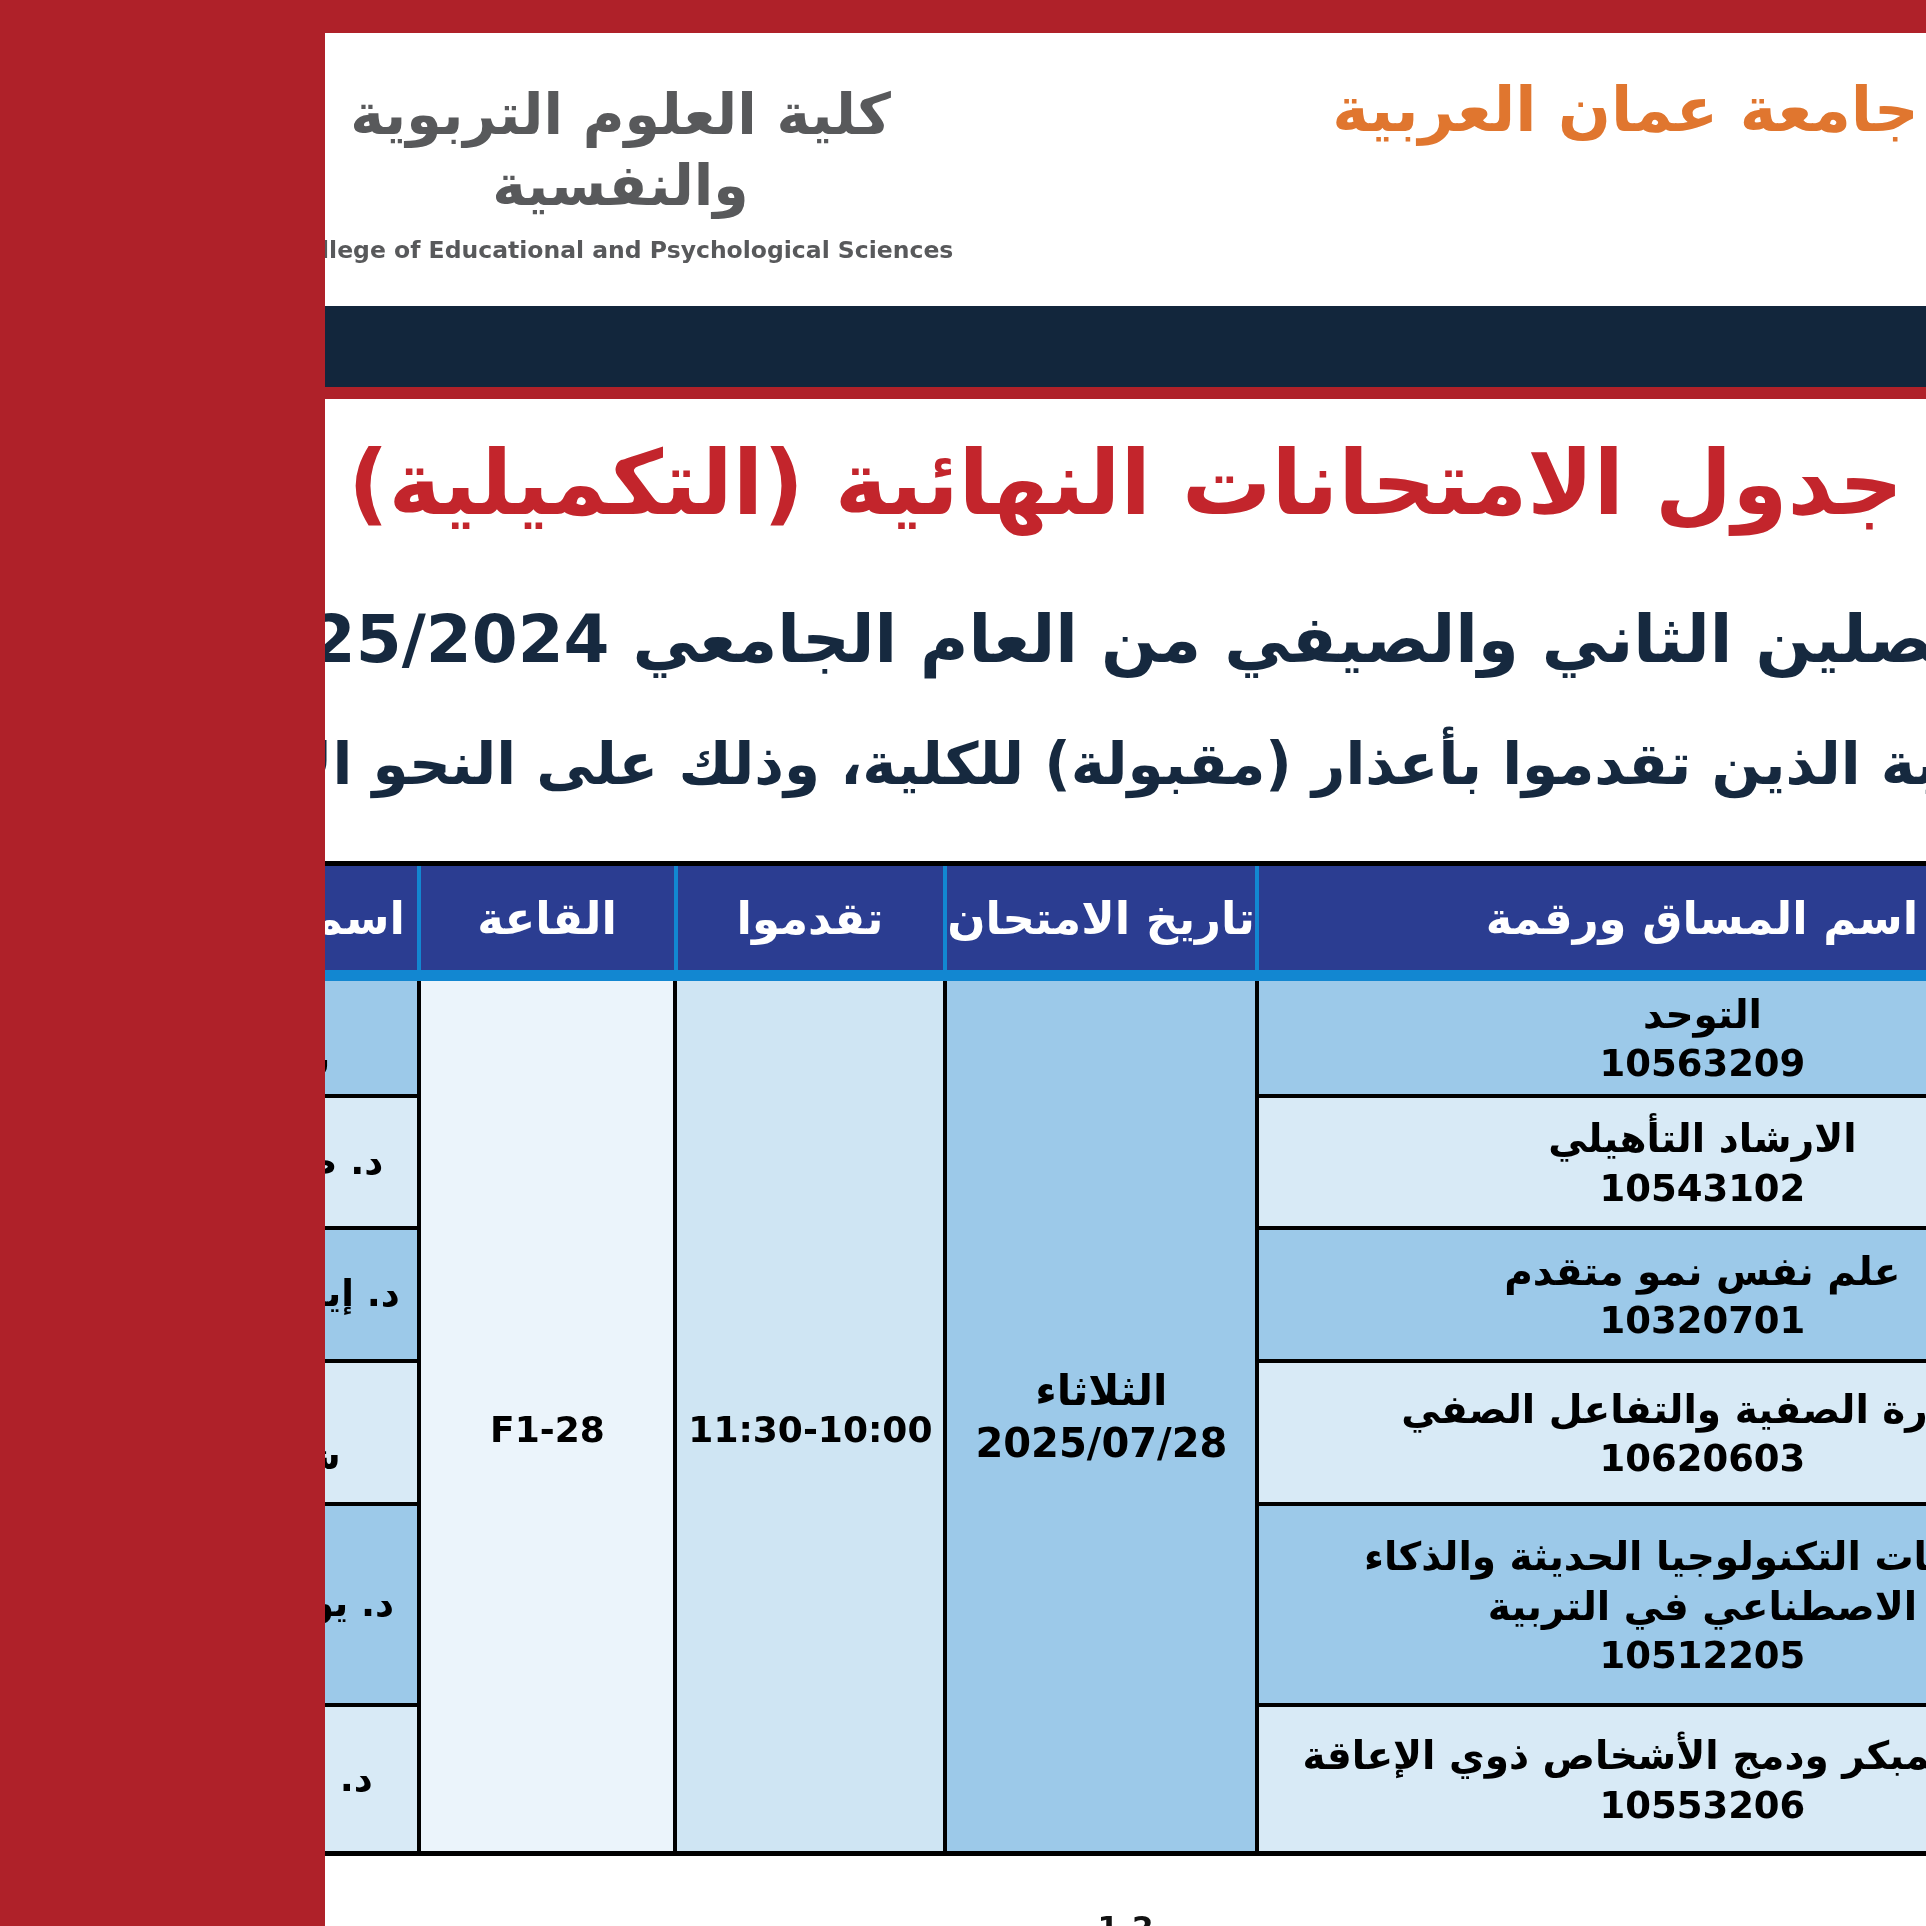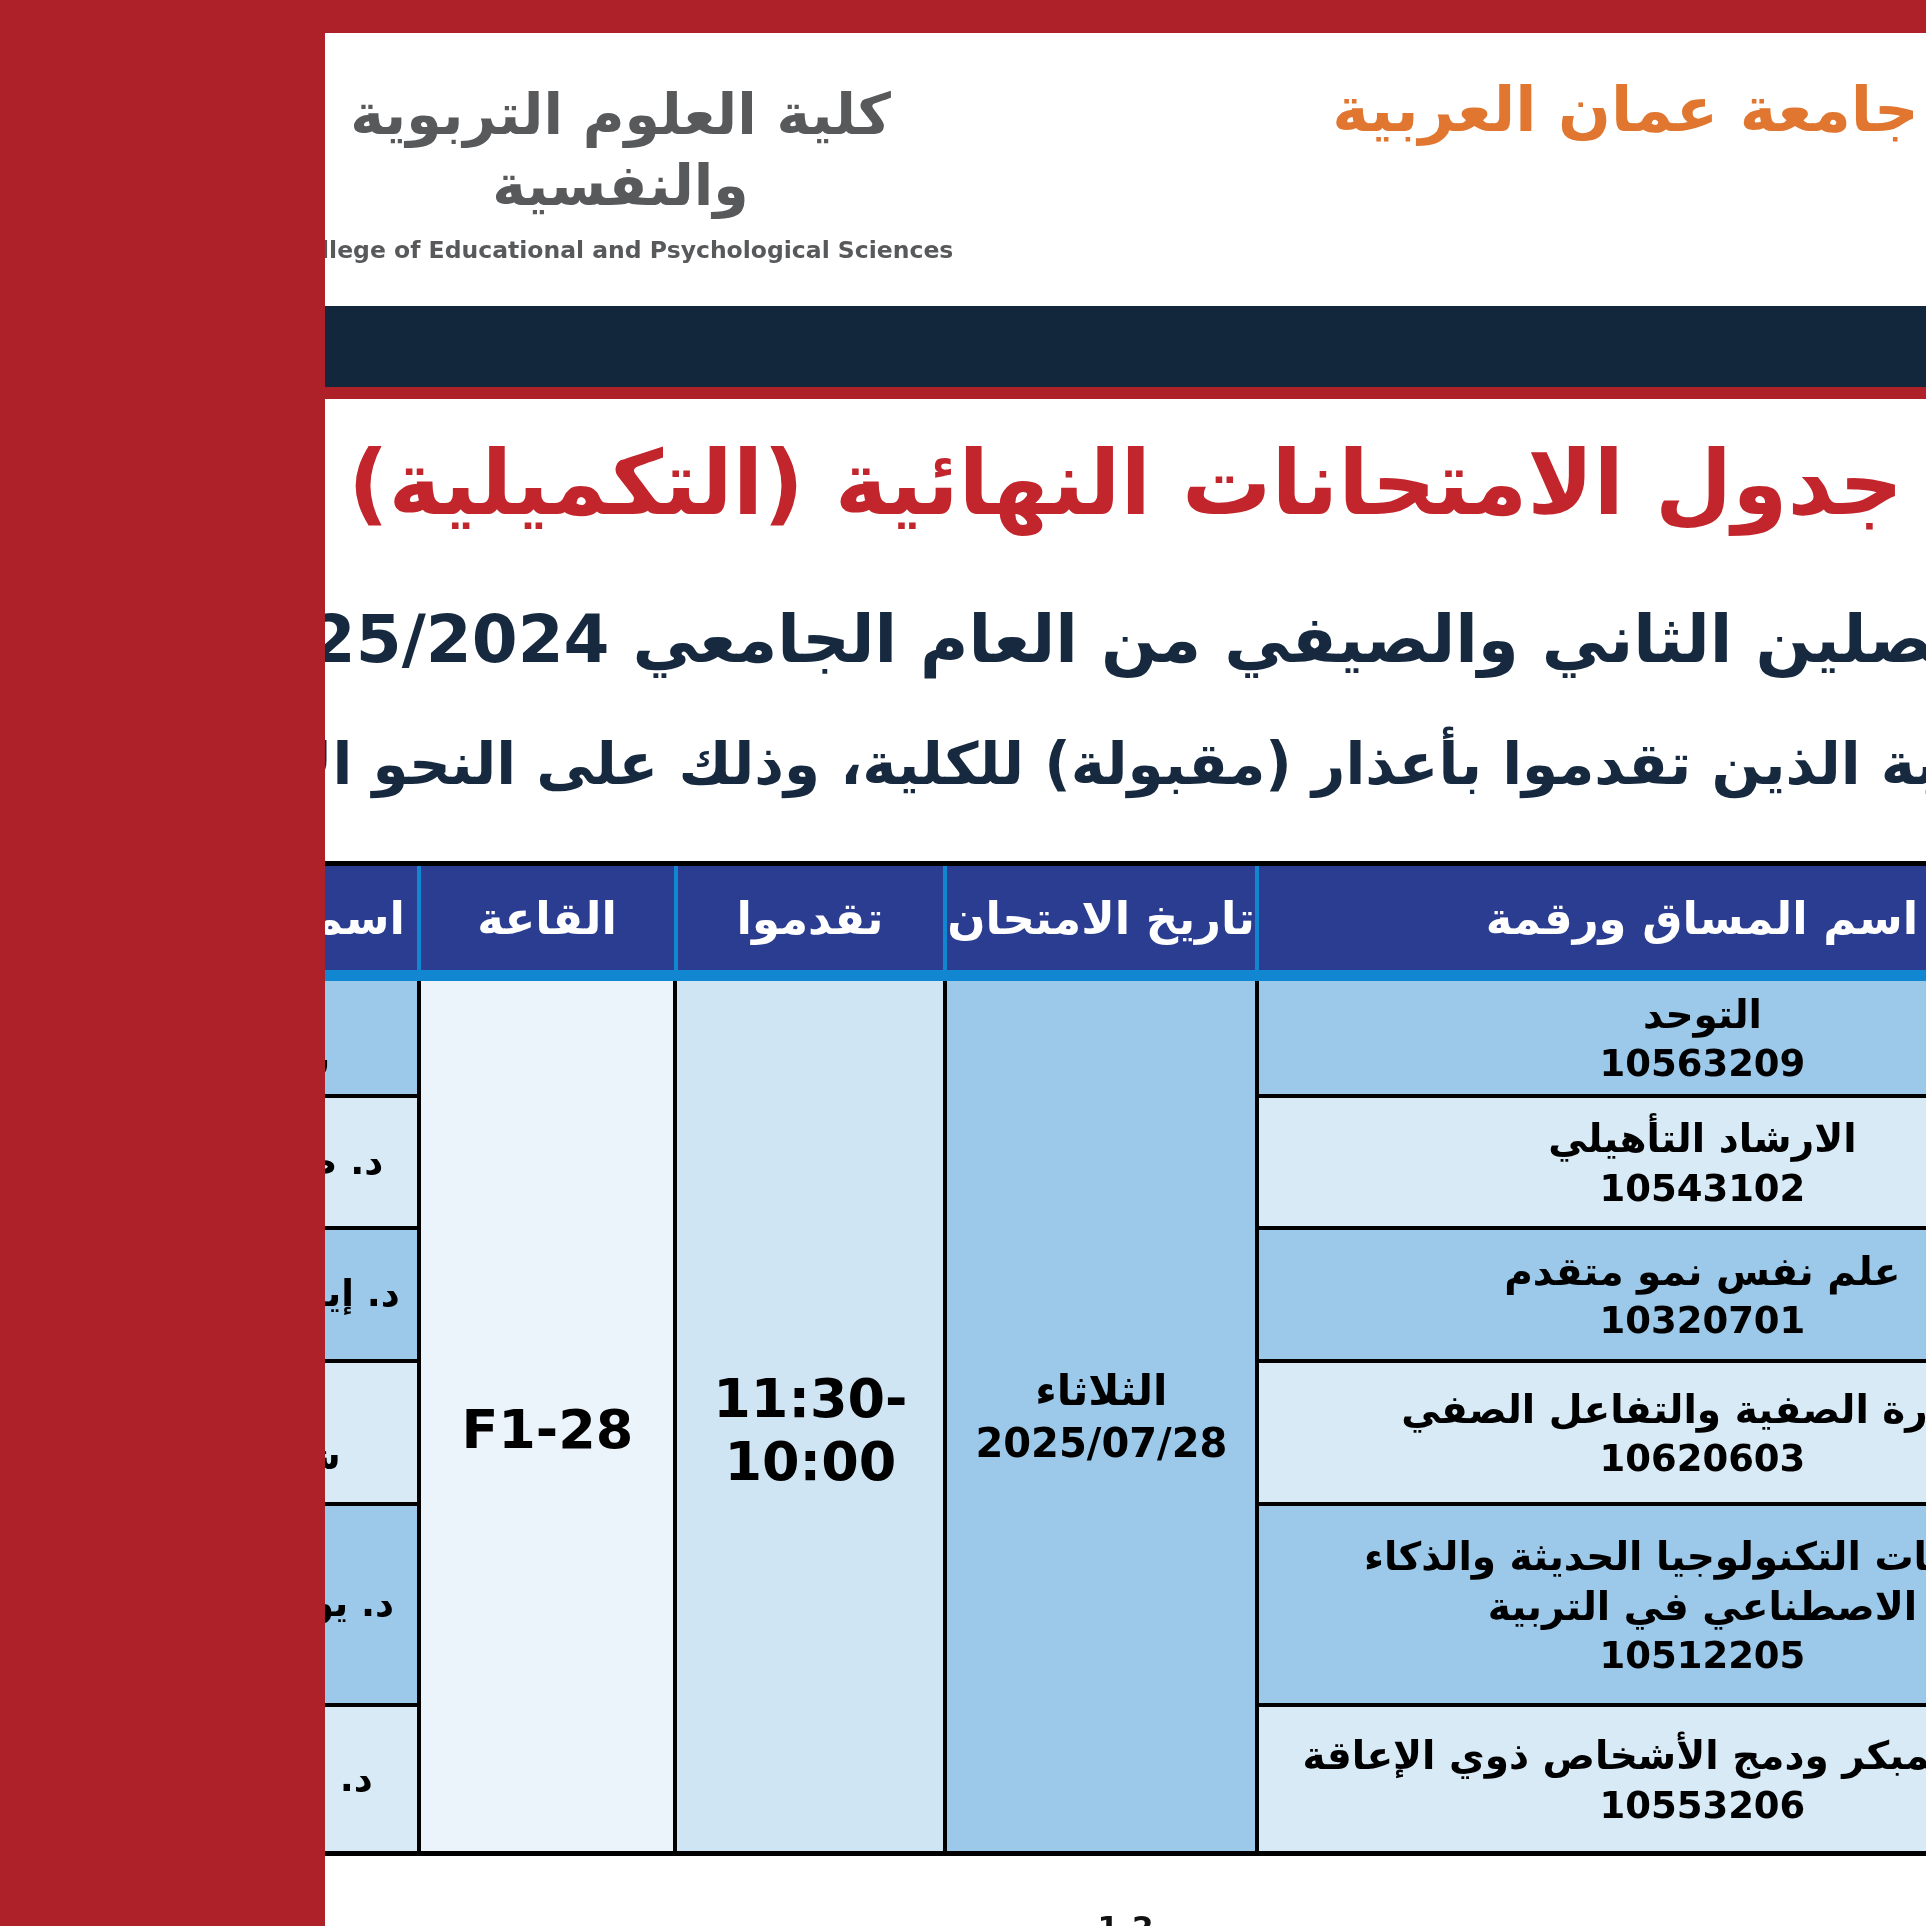--- a/index.html
+++ b/index.html
@@ -45,21 +45,21 @@
   .t-strip{position:absolute;left:0;top:109px;right:0;height:10.8px;background:#1287D1;}
   .t-body{position:absolute;left:0;top:120px;right:0;bottom:0;background:#000;}
   .t-body-in{position:absolute;left:5.4px;right:5.4px;top:0;bottom:5.4px;}
   .col{position:absolute;top:0;bottom:0;}
   .col-instructor{left:0;width:312px;}
   .col-room{left:316px;width:252px;background:#EBF4FB;}
   .col-time{left:572px;width:266px;background:#CFE5F3;}
   .col-date{left:842px;width:308px;background:#9CC9E9;}
   .col-course{left:1154px;width:886px;}
   .mcell{position:absolute;inset:0;display:flex;flex-direction:column;align-items:center;justify-content:center;color:#000;font-weight:bold;text-align:center;}
-  .mcell .big{font-size:54px;direction:ltr;margin-top:28px;}
+  .mcell .big{font-size:36px;direction:ltr;margin-top:28px;}
   .mcell .day{font-size:42px;}
   .mcell .dval{font-size:40px;direction:ltr;margin-top:5.4px;}
   .trow{box-sizing:border-box;display:flex;flex-direction:column;align-items:center;justify-content:center;text-align:center;border-bottom:4.6px solid #000;padding:0 15.4px;}
   .trow.last{border-bottom:none;}
   .r0{height:117px;}.r1{height:132px;}.r2{height:133px;}.r3{height:143px;}.r4{height:201px;}.r5{height:144px;}
   .rowA{background:#9CC9E9;}
   .rowB{background:#D8EAF6;}
   .course-name{font-size:39px;font-weight:bold;color:#000;line-height:1.28;}
   .course-code{font-size:37px;font-weight:bold;color:#000;direction:ltr;margin-top:2.3px;}
   .instr-name{font-size:37px;font-weight:bold;color:#000;line-height:1.3;}

